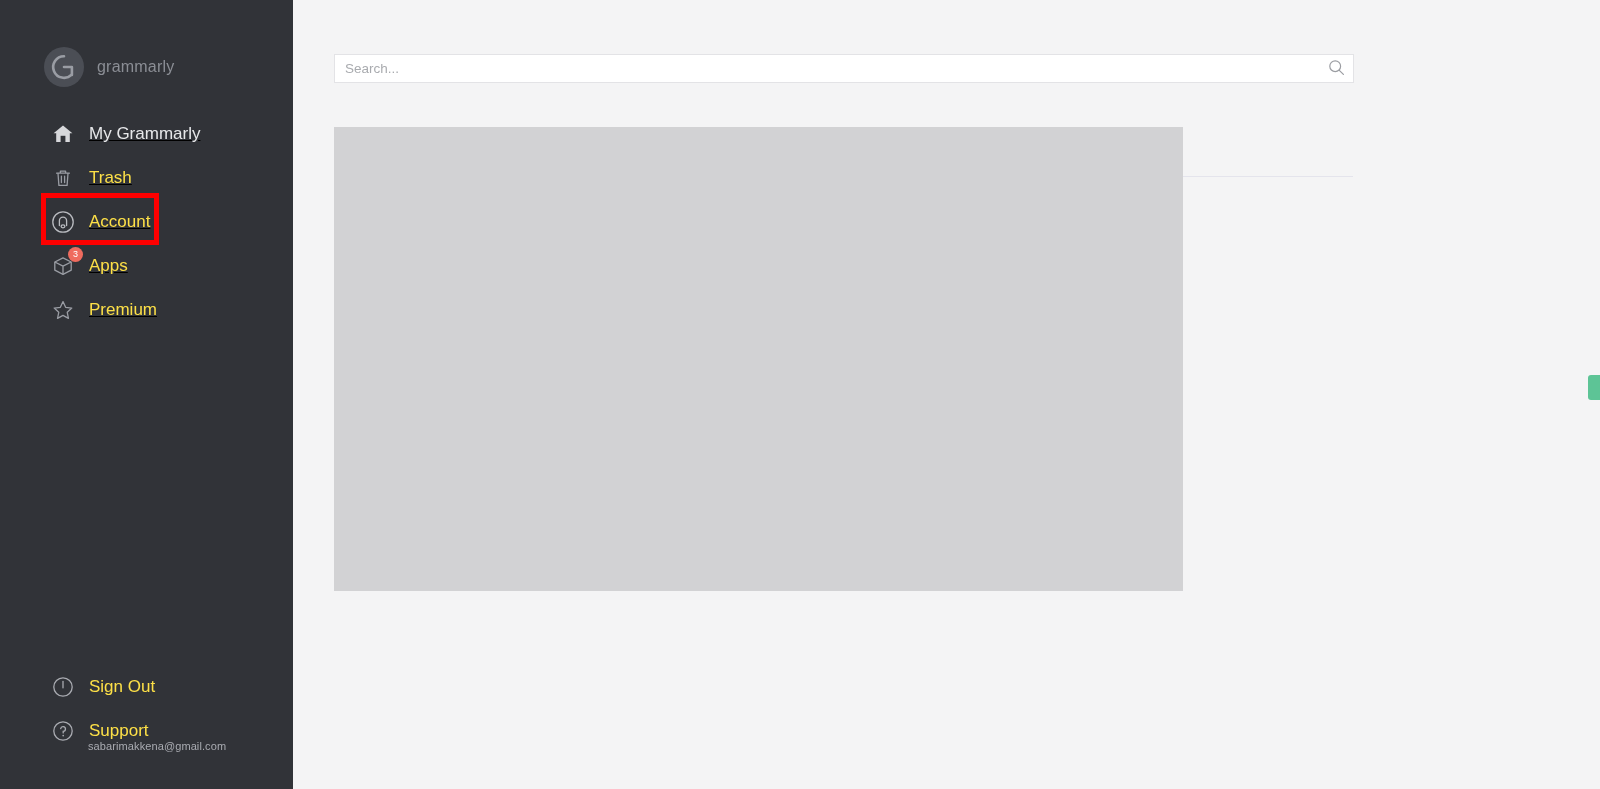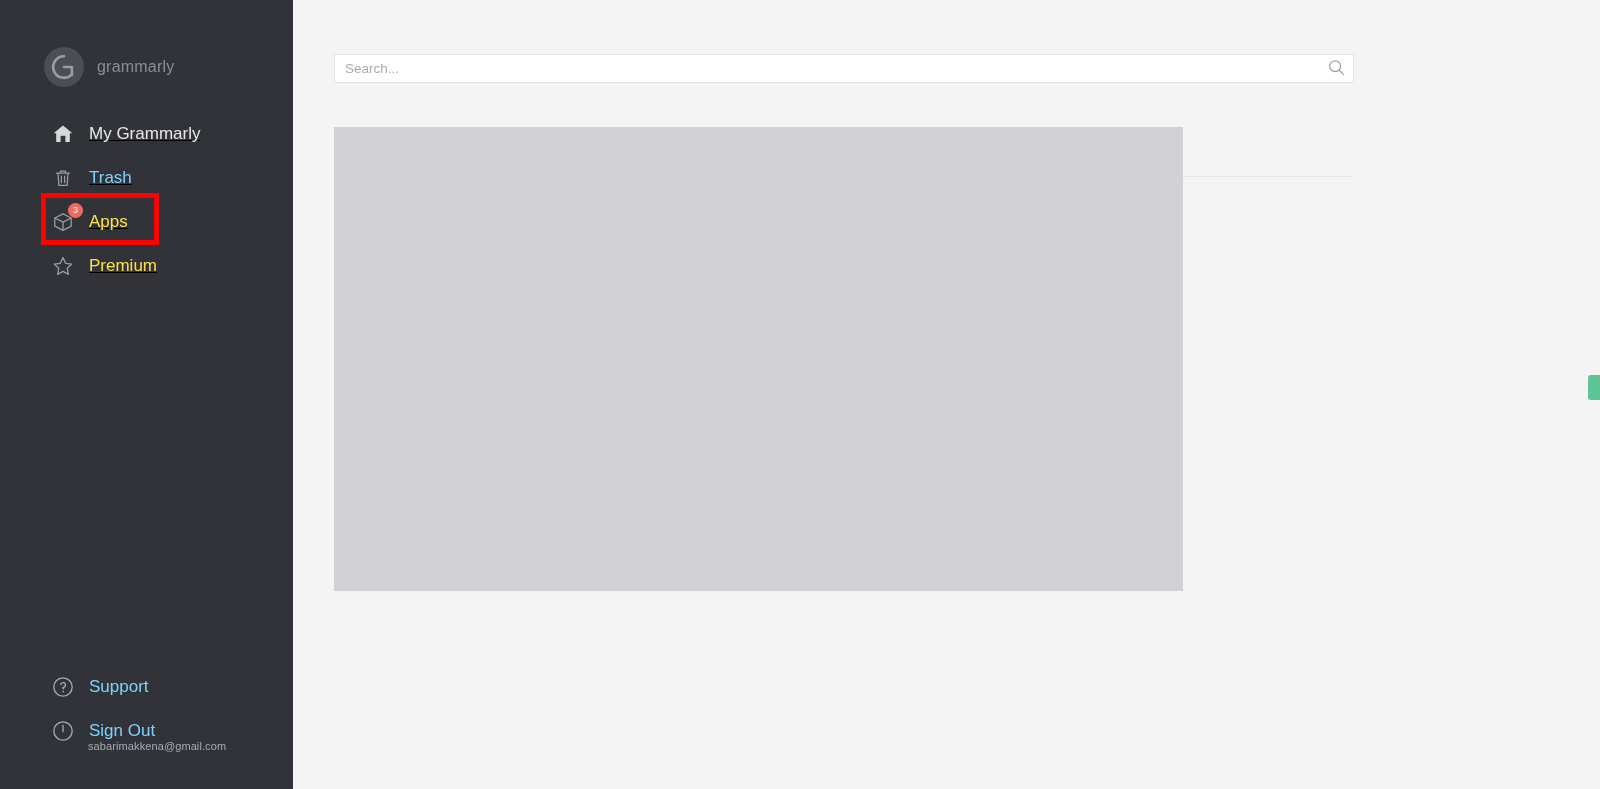--- a/index.html
+++ b/index.html
@@ -76,21 +76,21 @@
     width: 26px;
     height: 26px;
     flex: 0 0 26px;
     display: flex;
     align-items: center;
     justify-content: center;
   }
   .nav-label {
     margin-left: 13px;
     font-size: 17px;
-    color: #7dd3fc;
+    color: #fde047;
     white-space: nowrap;
   }
   .nav-item.active .nav-label { color: #e7e8ea; }
   .nav-item.dim .nav-label { color: #fde047; }
 
   .badge {
     position: absolute;
     top: -6px;
     right: -7px;
     min-width: 15px;
@@ -228,20 +228,30 @@
 
       <div class="nav-item">
         <span class="nav-icon">
           <svg width="24" height="24" viewBox="0 0 24 24">
             <path d="M5.6 7.2h12.8M9.4 7.2V5.2h5.2v2M7 7.2l.9 12.2h8.2L17 7.2M10.4 10.2v6.4M13.6 10.2v6.4" fill="none" stroke="#9a9da4" stroke-width="1.3" stroke-linecap="round" stroke-linejoin="round"></path>
           </svg>
         </span>
         <span class="nav-label">Trash</span>
       </div>
 
+      <div class="nav-item">
+        <span class="nav-icon">
+          <svg width="26" height="26" viewBox="0 0 26 26">
+            <circle cx="13" cy="13" r="10.2" fill="none" stroke="#b9bbc0" stroke-width="1.3"></circle>
+            <path d="M9.4 16.6V11.8a3.6 3.6 0 0 1 7.2 0v4.8" fill="none" stroke="#b9bbc0" stroke-width="1.3" stroke-linecap="round"></path>
+            <ellipse cx="13" cy="17.3" rx="1.9" ry="1.5" fill="none" stroke="#b9bbc0" stroke-width="1.3"></ellipse>
+          </svg>
+        </span>
+        <span class="nav-label">Account</span>
+      </div>
 
       <div class="nav-item dim">
         <span class="nav-icon">
           <svg width="24" height="24" viewBox="0 0 24 24">
             <path d="M12 3.8 20.2 8v8.2L12 20.4 3.8 16.2V8L12 3.8z" fill="none" stroke="#9a9da4" stroke-width="1.3" stroke-linejoin="round"></path>
             <path d="M3.8 8 12 12.2 20.2 8M12 12.2v8.2" fill="none" stroke="#9a9da4" stroke-width="1.3" stroke-linejoin="round"></path>
           </svg>
           <span class="badge">3</span>
         </span>
         <span class="nav-label">Apps</span>
@@ -252,40 +262,40 @@
           <svg width="24" height="24" viewBox="0 0 24 24">
             <path d="M12 3.6l2.63 5.67 6.17.77-4.55 4.23 1.2 6.13L12 17.42l-5.45 2.98 1.2-6.13L3.2 10.04l6.17-.77L12 3.6z" fill="none" stroke="#9a9da4" stroke-width="1.3" stroke-linejoin="round"></path>
           </svg>
         </span>
         <span class="nav-label">Premium</span>
       </div>
 
     </nav>
 
     <nav class="nav-bottom">
+
+      <div class="nav-item">
+        <span class="nav-icon">
+          <svg width="24" height="24" viewBox="0 0 24 24">
+            <circle cx="12" cy="12" r="9.2" fill="none" stroke="#a9abb1" stroke-width="1.3"></circle>
+            <path d="M12 6.4v6.4" fill="none" stroke="#a9abb1" stroke-width="1.3" stroke-linecap="round"></path>
+          </svg>
+        </span>
+        <span class="nav-label">Sign Out</span>
+      </div>
 
       <div class="nav-item">
         <span class="nav-icon">
           <svg width="24" height="24" viewBox="0 0 24 24">
             <circle cx="12" cy="12" r="9.2" fill="none" stroke="#a9abb1" stroke-width="1.3"></circle>
             <path d="M9.7 9.6a2.4 2.4 0 1 1 2.5 2.8v1.5" fill="none" stroke="#a9abb1" stroke-width="1.3" stroke-linecap="round"></path>
             <circle cx="12.2" cy="16.6" r="0.85" fill="#a9abb1"></circle>
           </svg>
         </span>
         <span class="nav-label">Support</span>
-      </div>
-
-      <div class="nav-item">
-        <span class="nav-icon">
-          <svg width="24" height="24" viewBox="0 0 24 24">
-            <circle cx="12" cy="12" r="9.2" fill="none" stroke="#a9abb1" stroke-width="1.3"></circle>
-            <path d="M12 6.4v6.4" fill="none" stroke="#a9abb1" stroke-width="1.3" stroke-linecap="round"></path>
-          </svg>
-        </span>
-        <span class="nav-label">Sign Out</span>
       </div>
 
     </nav>
 
     <div class="signout-email">sabarimakkena@gmail.com</div>
 
     <div class="highlight-box"></div>
 
   </aside>
 

